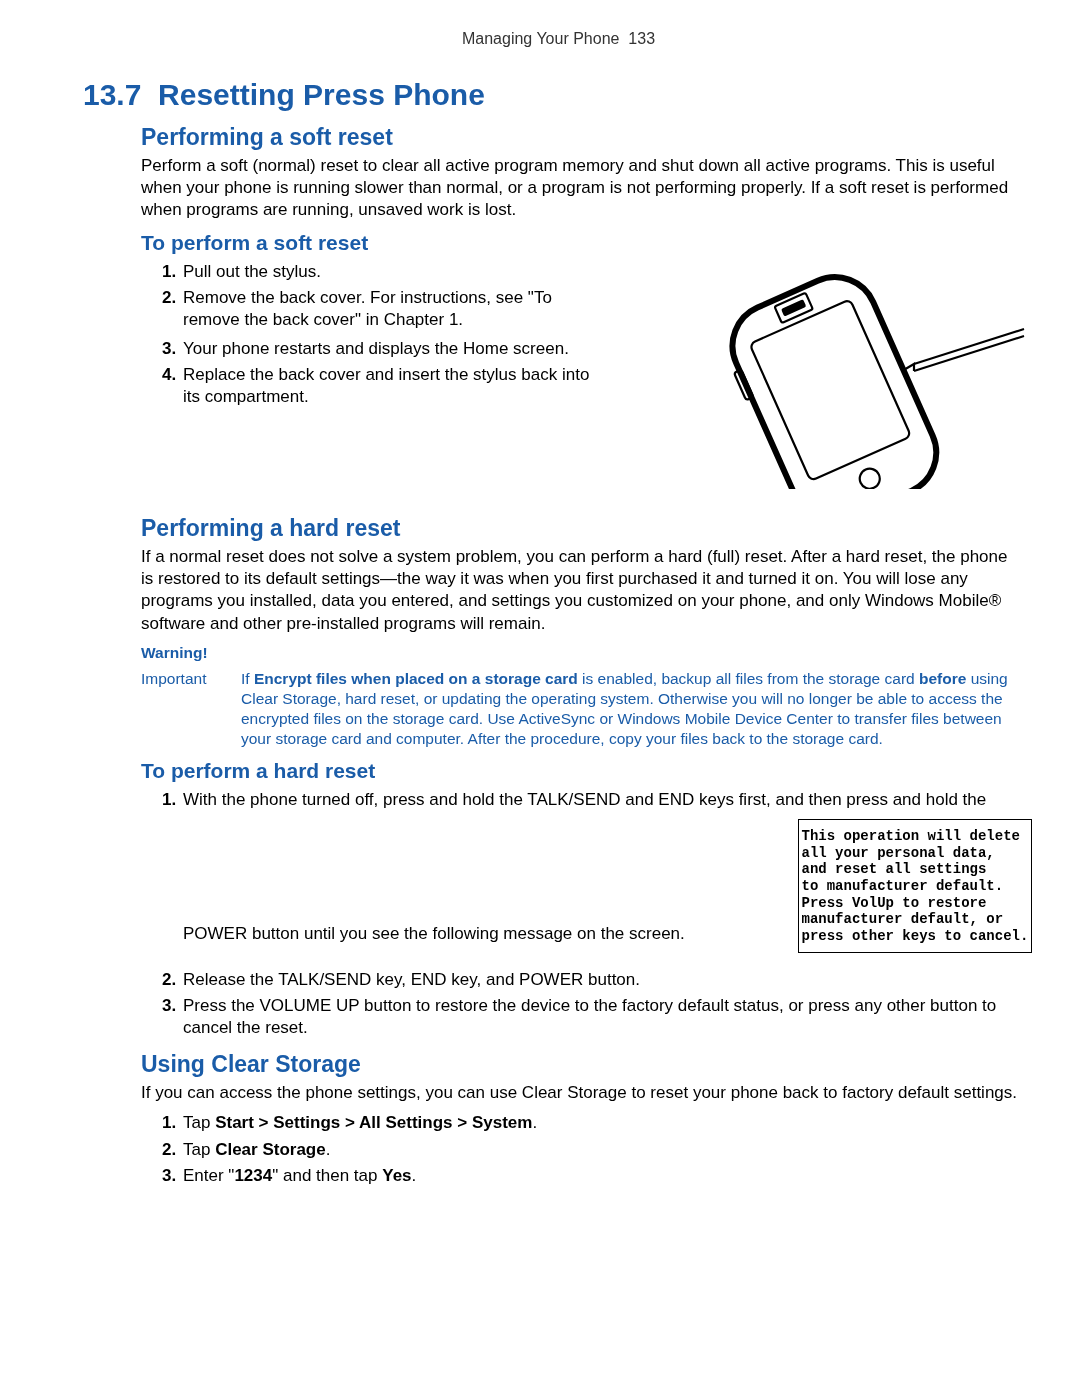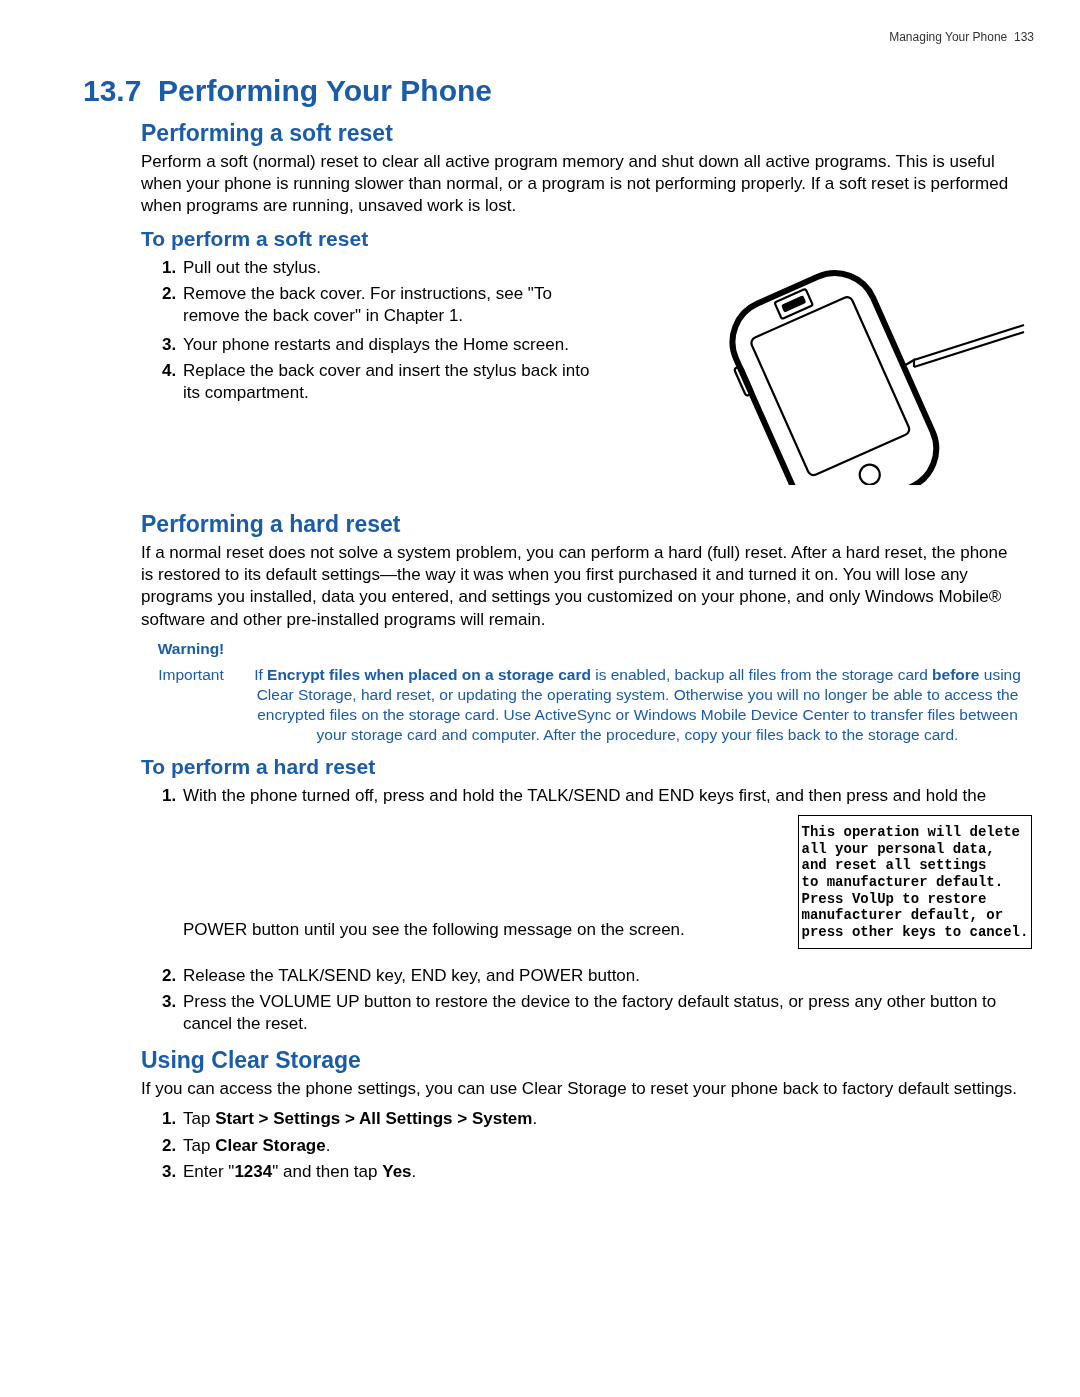--- a/index.html
+++ b/index.html
@@ -9,22 +9,22 @@
     color: #000;
     background: #fff;
   }
   .page {
     width: 1080px;
     min-height: 1397px;
     box-sizing: border-box;
     padding: 30px 46px 40px 83px;
   }
   .header {
-    text-align: right;
-    font-size: 12px;
+    text-align: center;
+    font-size: 16px;
     color: #333;
     margin-bottom: 30px;
   }
   .section-title {
     font-size: 30px;
     font-weight: 700;
     color: #1A5CA8;
     margin: 14px 0 6px 0;
   }
   .subsection-title {
@@ -78,21 +78,20 @@
   }
   .clear {
     clear: both;
   }
   .note-row {
     display: flex;
     margin: 2px 0 6px 58px;
     font-size: 15.5px;
     line-height: 1.3;
     color: #1A5CA8;
-    text-align: center;
   }
   .note-label {
     flex: 0 0 100px;
     font-weight: 400;
   }
   .note-label.bold {
     font-weight: 700;
   }
   .note-body {
     flex: 1;
@@ -113,21 +112,21 @@
 </head>
 <body>
 
 <div class="page">
 
   <div class="header">
     <span>Managing Your Phone</span>&nbsp;&nbsp;<span>133</span>
   </div>
 
   <h1 class="section-title">
-    <span>13.7</span>&nbsp;&nbsp;<span>Performing Your Phone</span>
+    <span>13.7</span>&nbsp;&nbsp;<span>Resetting Press Phone</span>
   </h1>
 
   <h2 class="subsection-title">Performing a soft reset</h2>
   <p class="body-text">Perform a soft (normal) reset to clear all active program memory and shut down all active programs. This is useful when your phone is running slower than normal, or a program is not performing properly. If a soft reset is performed when programs are running, unsaved work is lost.</p>
   <div class="procedure-title">To perform a soft reset</div>
 
   <div class="figure-wrap">
     <div class="figure">
       <svg viewBox="0 0 380 230">
         <g fill="none" stroke="#000" stroke-width="2.2" transform="rotate(-24 190 125)">

